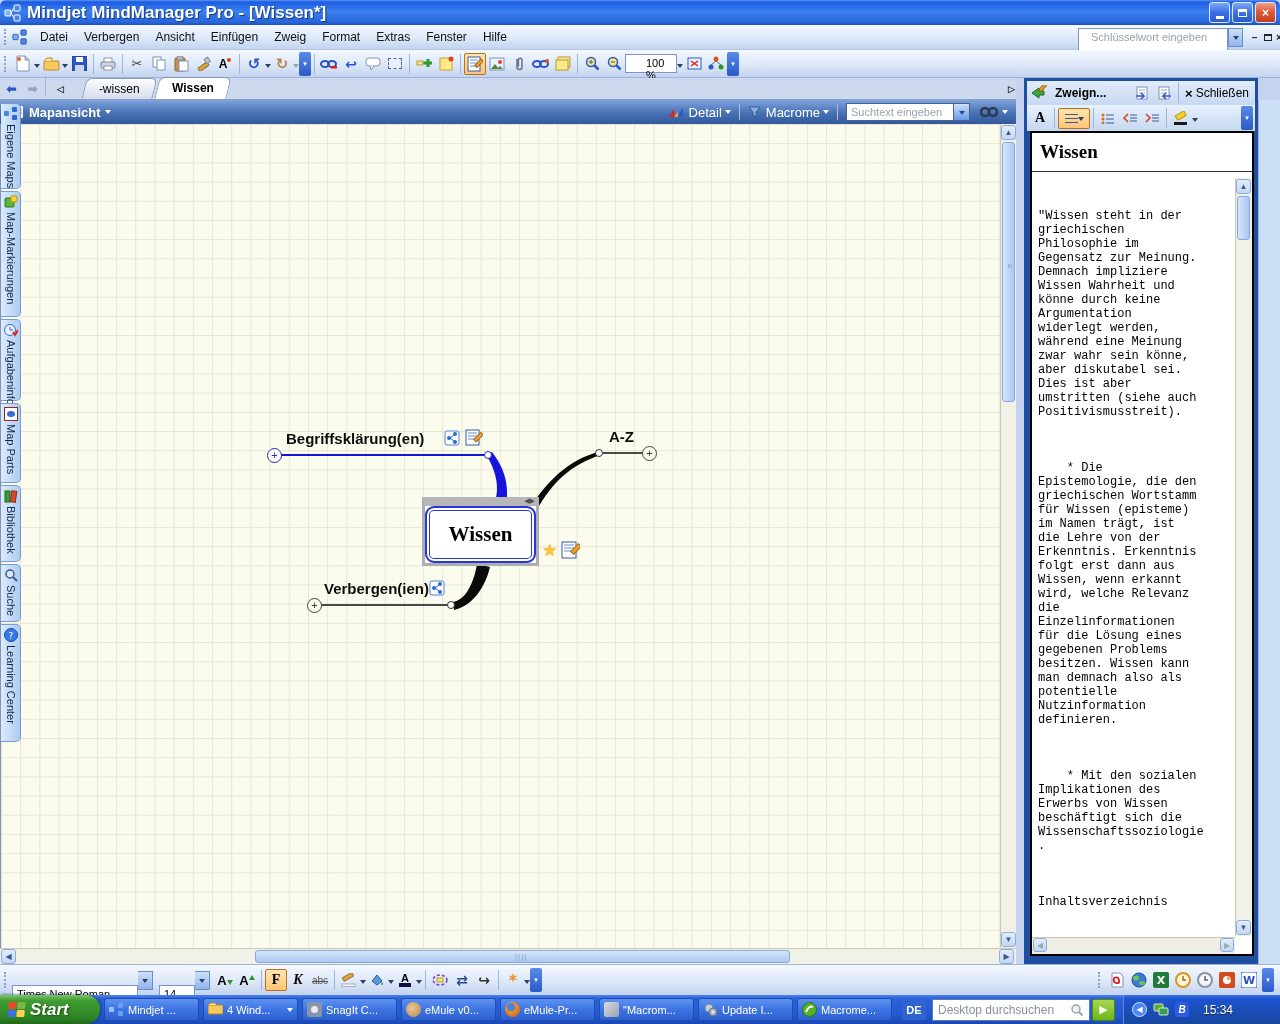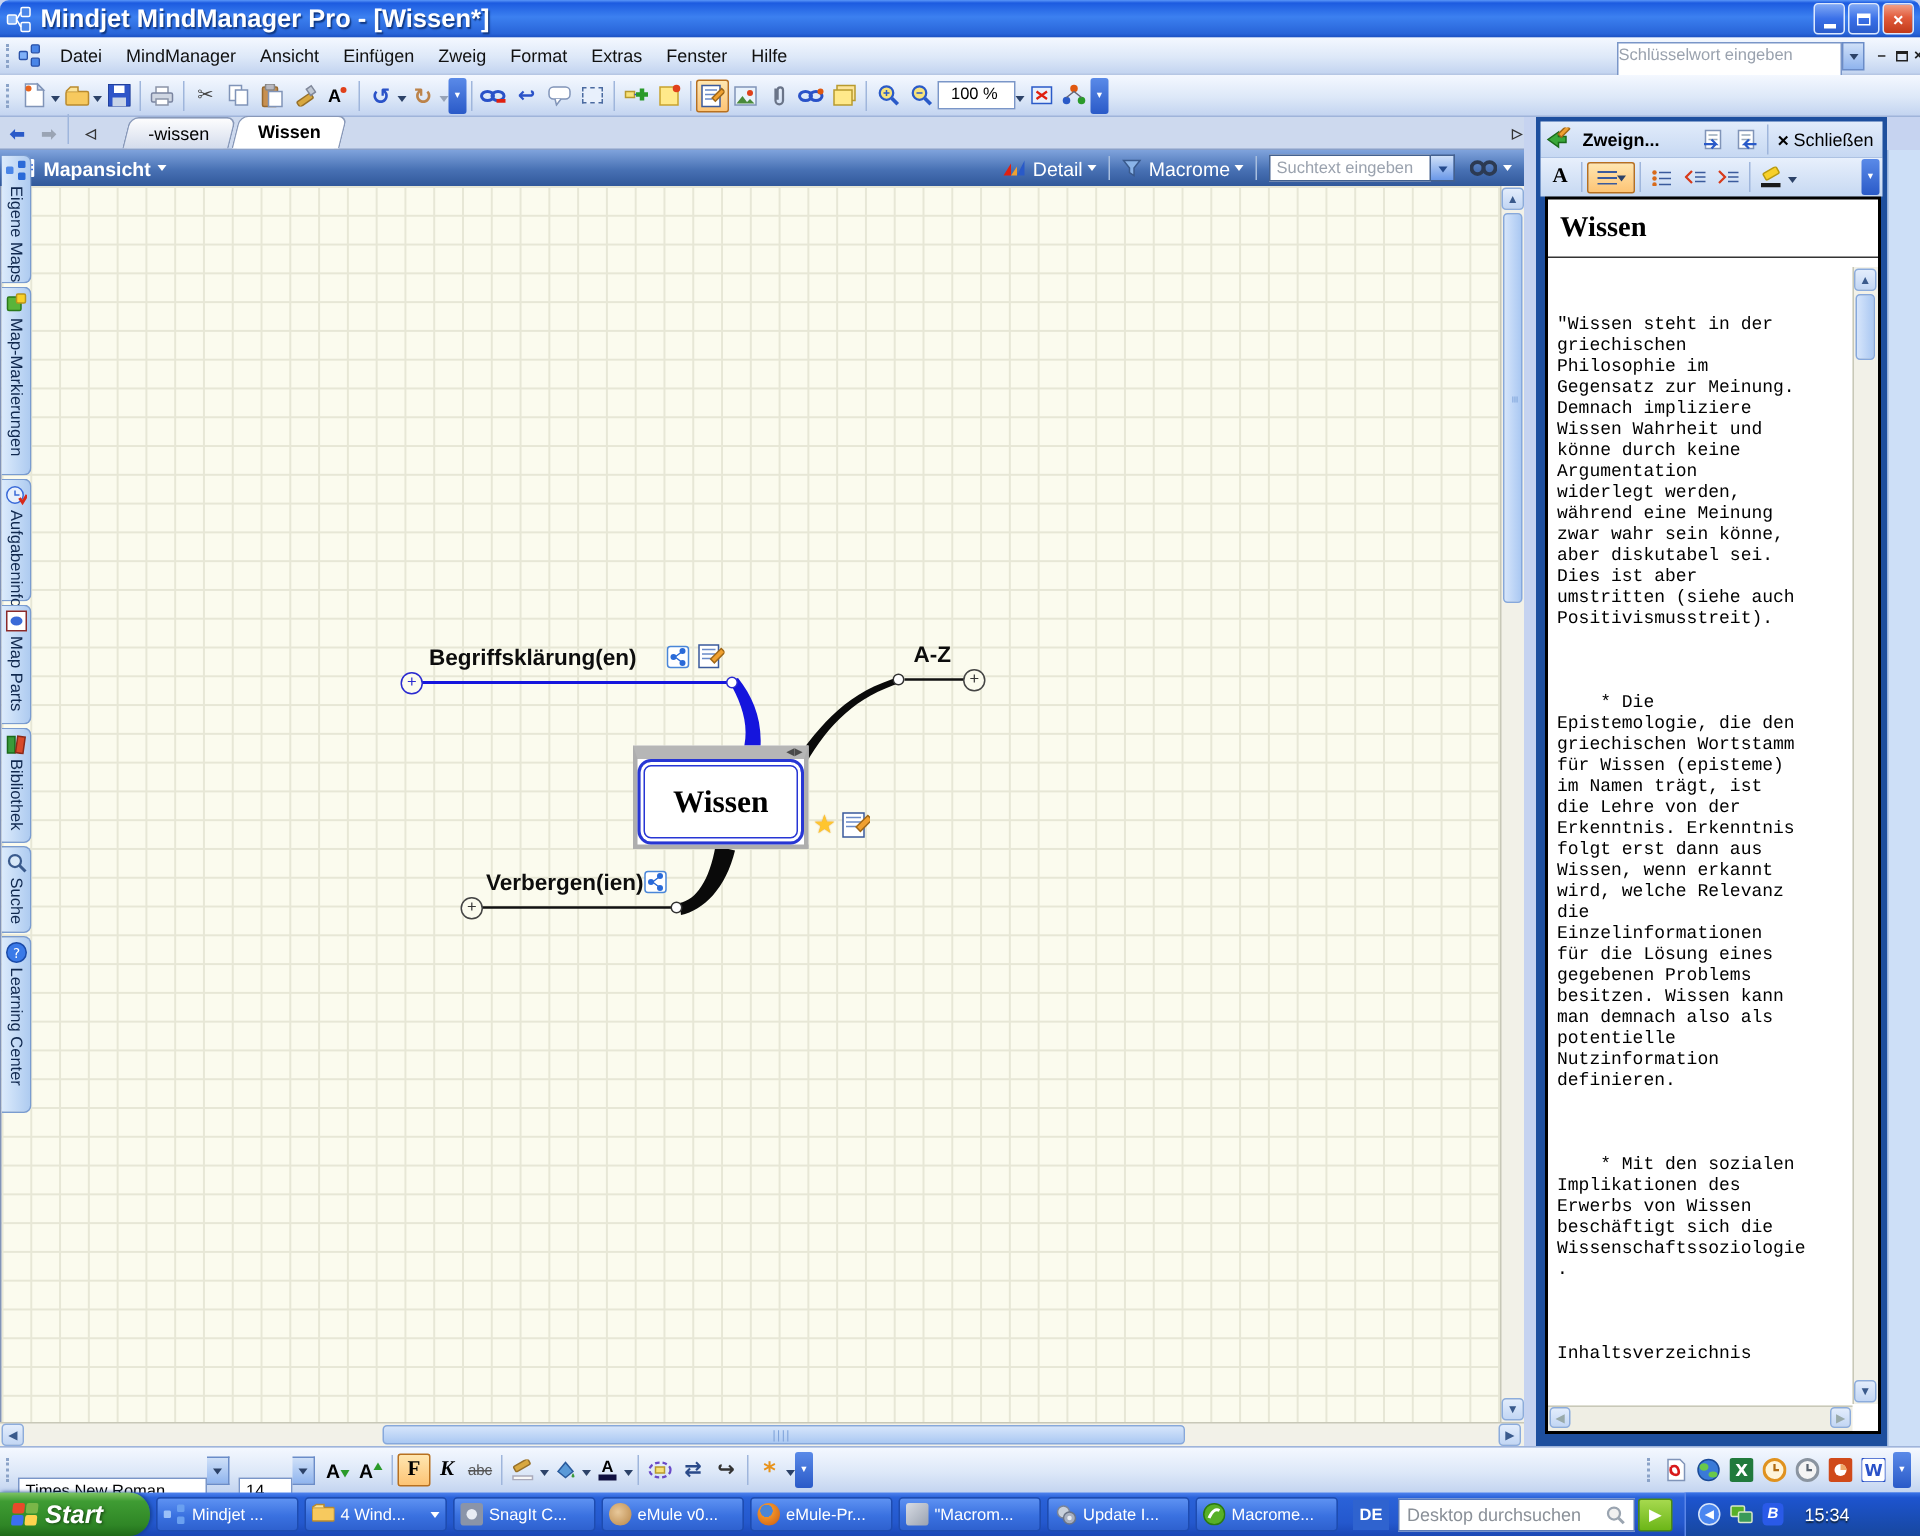--- a/index.html
+++ b/index.html
@@ -21,21 +21,21 @@
   .minglyph { width:8px; height:3px; background:#fff; margin-top:9px; }
   .restglyph { width:9px; height:8px; border:1.5px solid #fff; border-top-width:3px; }
 
   
   .menubar { left:0; top:25px; width:1280px; height:25px;
     background:linear-gradient(180deg,#f4f8ff,#dde8f8 55%,#c3d4f0); border-bottom:1px solid #b6c7e4;
     display:flex; align-items:center; font-size:12px; color:#111; }
   .grip { width:4px; height:16px; margin:0 4px; border-left:2px dotted #8ba3c8; }
   .menuitem { padding:4px 8px; }
   .kwcombo { position:absolute; left:1078px; top:3px; width:150px; height:31px; background:#fff;
-    border:1px solid #7a96c8; font-size:11px; color:#9aa2ae; padding:2px 0; font-family:"Liberation Sans",sans-serif; }
+    border:1px solid #7a96c8; font-size:11px; color:#9aa2ae; padding:2px 12px; font-family:"Liberation Sans",sans-serif; }
   .kwdrop { position:absolute; left:1228px; top:3px; width:15px; height:19px;
     background:linear-gradient(180deg,#cfe0f8,#8fb4ee); border:1px solid #6a8cc8; display:flex;
     align-items:center; justify-content:center; }
   .docbtn { position:absolute; top:6px; width:13px; height:13px; color:#222; font-size:10px;
     display:flex; align-items:center; justify-content:center; font-weight:bold; }
   .docrest { width:8px; height:7px; border:1px solid #222; border-top-width:2px; }
 
   
   .toolbar { left:0; top:50px; width:1280px; height:28px;
     background:linear-gradient(180deg,#f4f8ff,#dde8f8 55%,#c3d4f0); border-bottom:1px solid #9fb4da;
@@ -43,21 +43,21 @@
   .tb { width:22px; height:22px; display:flex; align-items:center; justify-content:center;
     border-radius:2px; position:relative; flex:none; }
   .tb.active { background:linear-gradient(180deg,#ffe6b0,#fdc475); border:1px solid #b8701f; }
   .sep { width:1px; height:20px; background:#9fb6dc; margin:0 3px; flex:none; }
   .car { width:0; height:0; border:3px solid transparent; border-top:4px solid #2c4268; margin-top:7px; flex:none; }
   .glyph { font-family:"DejaVu Sans",sans-serif; }
   .chip { width:12px; height:24px; background:linear-gradient(180deg,#5a8ae8,#2a5ac8); border-radius:2px;
     display:flex; flex-direction:column; align-items:center; justify-content:center; color:#fff;
     font-size:7px; line-height:6px; flex:none; }
   .zoomval { width:52px; height:19px; background:#fff; border:1px solid #7a96c8; font-size:11px;
-    padding:2px 8px; color:#000; }
+    padding:2px 20px; color:#000; }
 
   
   .tabrow { left:0; top:78px; width:1016px; height:22px; background:#cdd9ee;
     border-bottom:1px solid #8aa0c8; display:flex; align-items:flex-end; }
   .navarr { width:17px; height:17px; margin:0 1px 2px 3px; border-radius:2px; display:flex;
     align-items:center; justify-content:center; font-size:12px; font-weight:bold; }
   .tab { height:21px; padding:3px 14px; font-size:12px; border:1px solid #8898b8; border-bottom:none;
     border-radius:6px 6px 0 0; background:linear-gradient(180deg,#fdfdfe,#d4dcec); margin-right:2px;
     transform:skewX(-14deg); }
   .tab > span { display:inline-block; transform:skewX(14deg); }
@@ -203,21 +203,21 @@
   <div class="abs menubar">
     <i class="grip"></i>
     <span style="margin-right:4px">
       <svg width="16" height="16" viewBox="0 0 18 18">
           <rect x="1" y="6" width="6" height="6" rx="1" fill="#7fb0f8" stroke="#2a52a8"></rect>
           <rect x="10" y="1" width="6" height="6" rx="1" fill="#4a86e8" stroke="#2a52a8"></rect>
           <rect x="10" y="11" width="6" height="6" rx="1" fill="#4a86e8" stroke="#2a52a8"></rect>
         </svg>
     </span>
     <span class="menuitem">Datei</span>
-    <span class="menuitem">MindManager</span>
+    <span class="menuitem">Verbergen</span>
     <span class="menuitem">Ansicht</span>
     <span class="menuitem">Einfügen</span>
     <span class="menuitem">Zweig</span>
     <span class="menuitem">Format</span>
     <span class="menuitem">Extras</span>
     <span class="menuitem">Fenster</span>
     <span class="menuitem">Hilfe</span>
     <span class="kwcombo">Schlüsselwort eingeben</span>
     <span class="kwdrop">
         <i class="car" style="margin-top:4px"></i>

